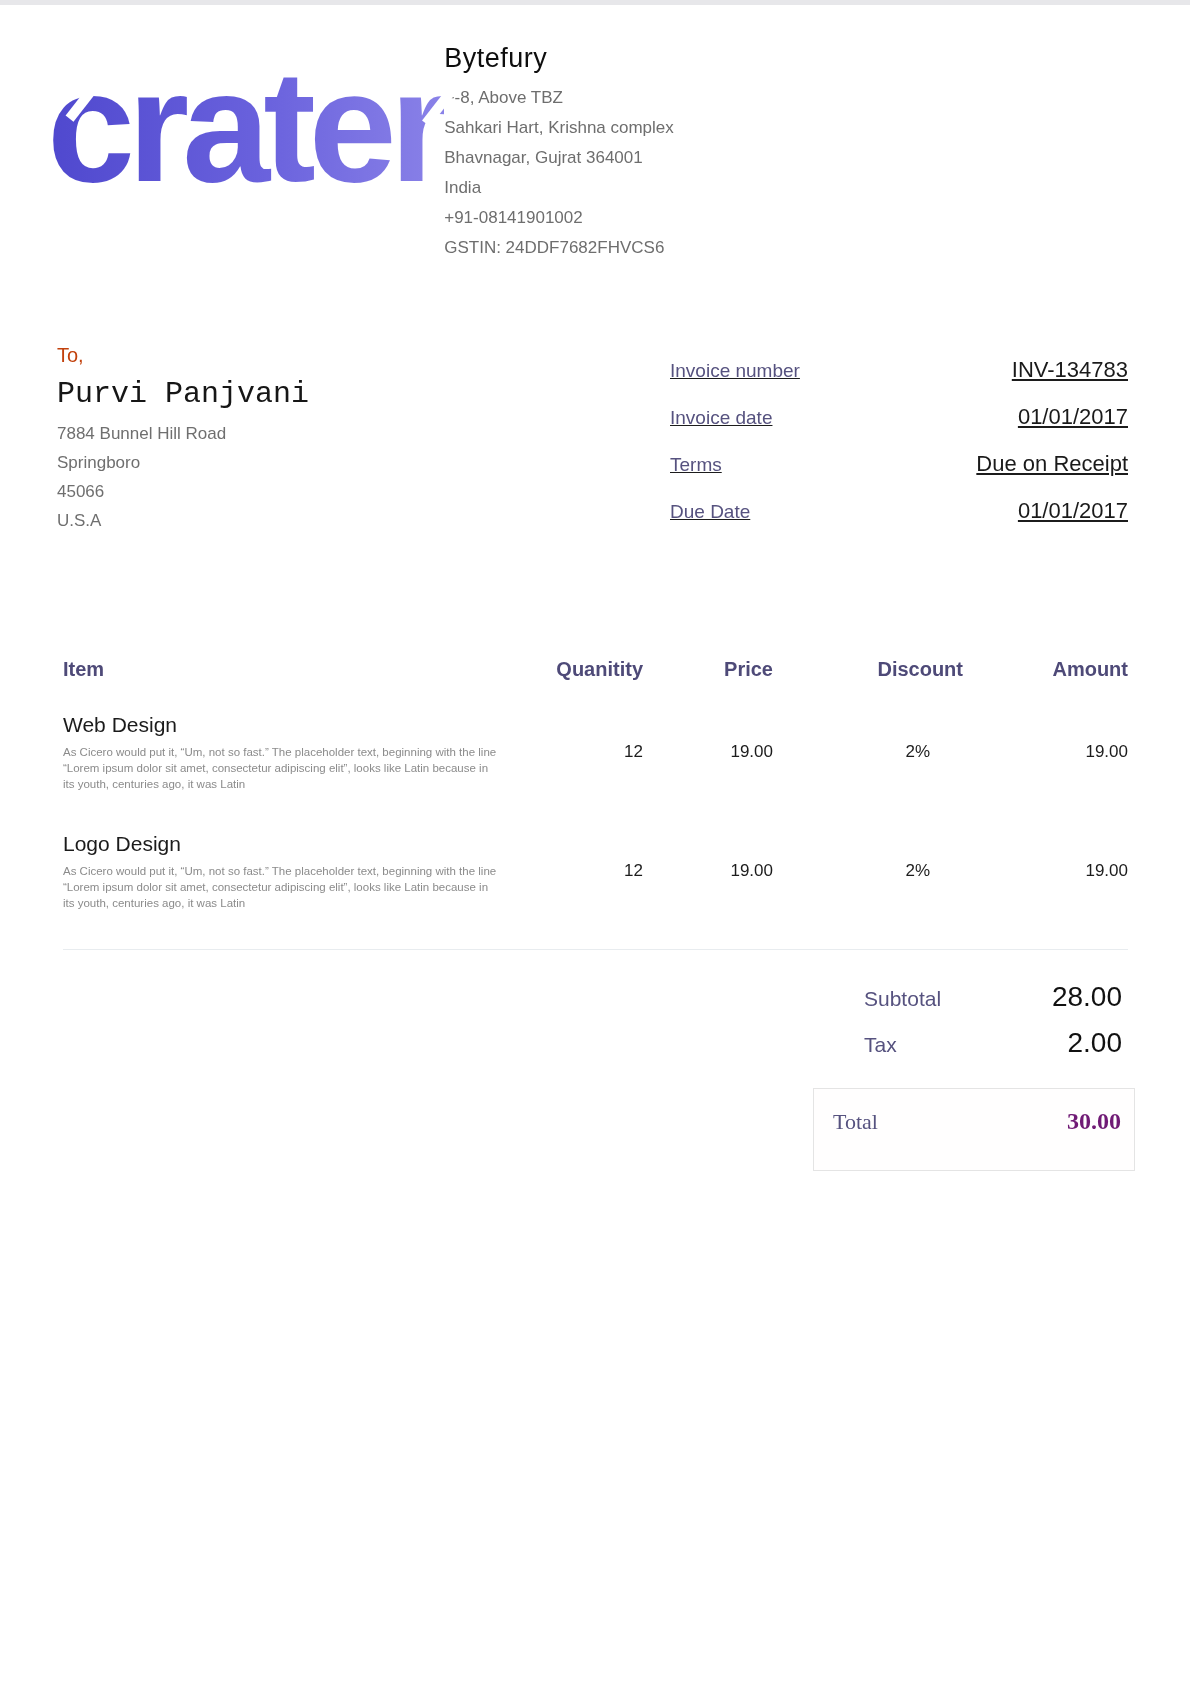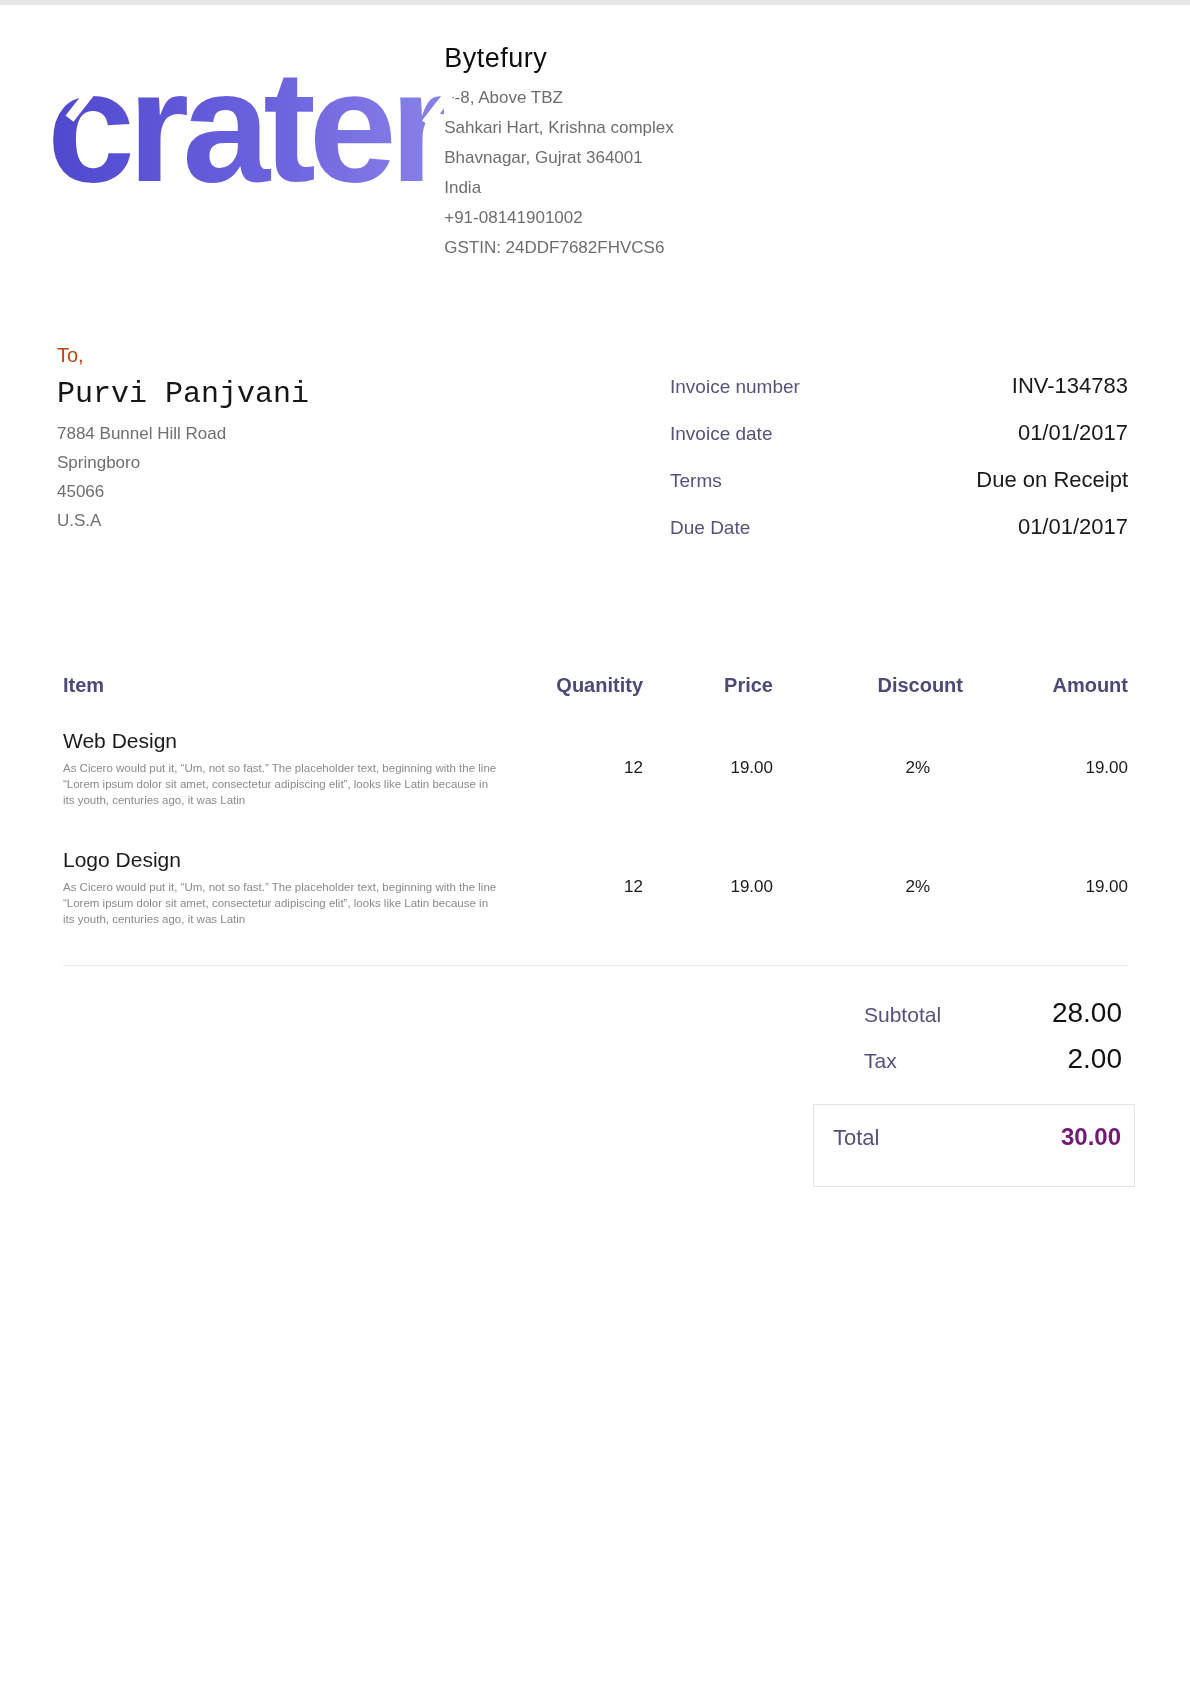--- a/index.html
+++ b/index.html
@@ -24,21 +24,21 @@
   .logo-cut.c2 { left:390px; top:30px; height:52px; }
   .company { width:300px; padding-top:2px; }
   .company-name { font-size:27px; font-weight:normal; color:#0e0e0e; letter-spacing:.5px; }
   .company-address { margin-top:9px; font-size:17px; line-height:30px; color:#6e6e6e; }
 
   
   .addresses { display:flex; margin-top:78px; padding:0 62px 0 57px; }
   .billto-prefix { font-size:20px; color:#c2410c; line-height:28px; }
   .billto-name { font-size:30px; font-weight:500; color:#161616; line-height:38px; margin:6px 0;font-family:Liberation Mono, monospace; }
   .billto-address { font-size:17px; color:#6f6f6f; line-height:29px; }
-  .meta { margin-left:auto; width:458px; margin-top:32px; }
+  .meta { margin-left:auto; width:458px; margin-top:16px;text-decoration:underline; }
   .meta-row { display:flex; justify-content:space-between; align-items:baseline; height:47px; }
   .meta-label { font-size:19px; color:#56527f; }
   .meta-value { font-size:22px; color:#1a1a1a; }
 
   
   .items { margin:112px 62px 0 63px; }
   .thead { display:flex; line-height:24px; margin-bottom:30px; }
   .col-item { flex:0 0 445px; }
   .col-qty { flex:0 0 135px; text-align:right; }
   .col-price { flex:0 0 130px; text-align:right; }
@@ -52,21 +52,21 @@
   .item-row .col-disc { padding-right:33px; }
   .items-divider { border:none; border-top:1px solid #e8ecef; margin-top:16px; }
 
   
   .totals { width:322px; margin:32px 55px 0 auto; }
   .totals-row { display:flex; justify-content:space-between; align-items:baseline;
                 padding:0 13px 0 19px; line-height:30px; margin-bottom:14px; }
   .totals-label { font-size:21px; color:#56527f;margin-left:32px; }
   .totals-value { font-size:28px; font-weight:normal; color:#111111;margin-left:12px; }
   .total-box { border:1px solid #e4e4e4; background:#fffefe; margin-top:28px; padding:17px 0; }
-  .total-box .totals-row { margin-bottom:16px; }
+  .total-box .totals-row { margin-bottom:16px;font-family:Liberation Serif, serif; }
   .total-label { font-size:22px; color:#56527f; }
   .total-value { font-size:24px; font-weight:bold; color:#701a75; }
 </style>
 </head>
 <body>
 
 <div class="top-strip"></div>
 
 <div class="header">
   <div class="logo">

